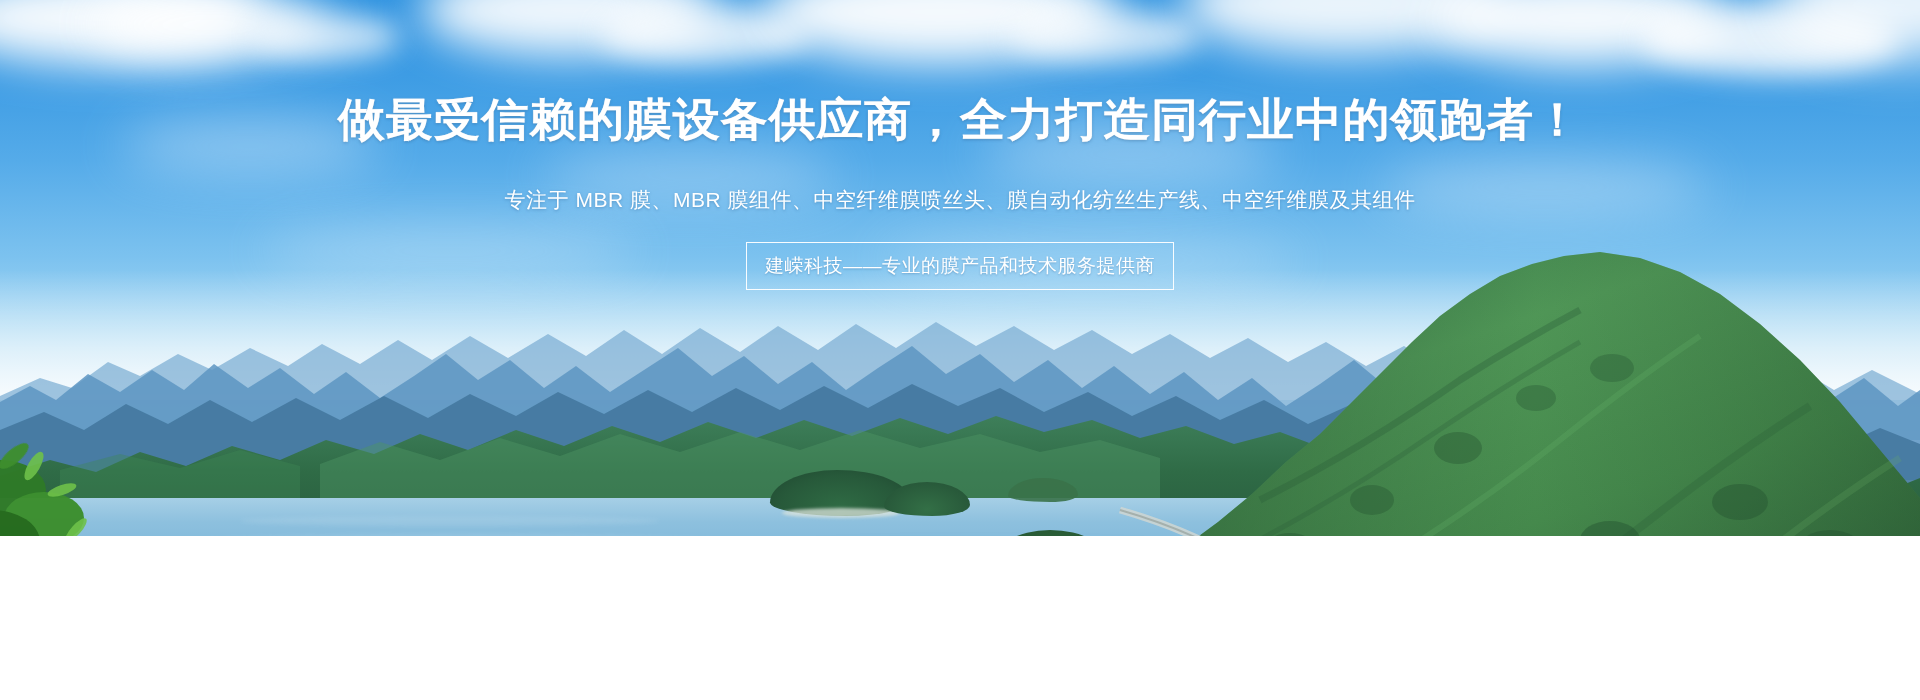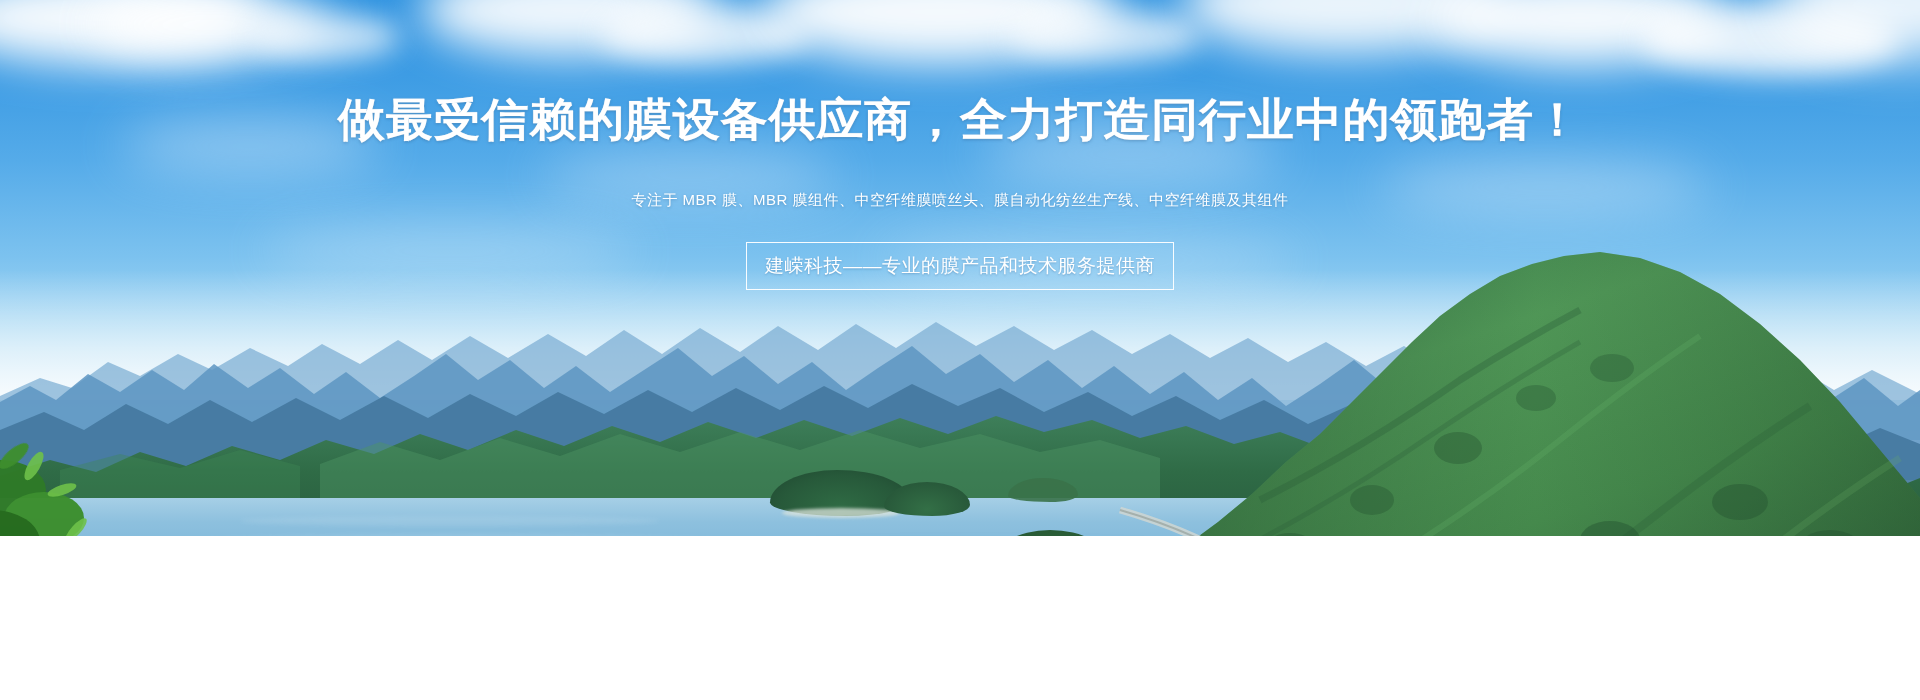--- a/index.html
+++ b/index.html
@@ -32,21 +32,21 @@
     font-family:"DejaVu Sans","Liberation Sans",sans-serif;
     font-weight:700;font-size:45px;line-height:52px;color:#ffffff;
     letter-spacing:1px;
     transform:scaleX(1.04);
     text-shadow:0 1px 3px rgba(40,90,140,.45), 0 0 1px rgba(255,255,255,.9);
     white-space:nowrap;
   }
   .subline{
     position:absolute;left:0;top:186px;width:1920px;text-align:center;
     font-family:"Liberation Sans","DejaVu Sans",sans-serif;
-    font-weight:400;font-size:15px;line-height:28px;color:#ffffff;
+    font-weight:400;font-size:21px;line-height:28px;color:#ffffff;
     letter-spacing:.5px;white-space:nowrap;
     text-shadow:0 1px 3px rgba(40,90,140,.40);
   }
   .tagline-box{
     position:absolute;left:50%;top:242px;transform:translateX(-50%);
     border:1px solid rgba(255,255,255,.95);
     padding:11px 18px;pointer-events:auto;
   }
   .tagline-text{
     font-family:"Liberation Sans","DejaVu Sans",sans-serif;

